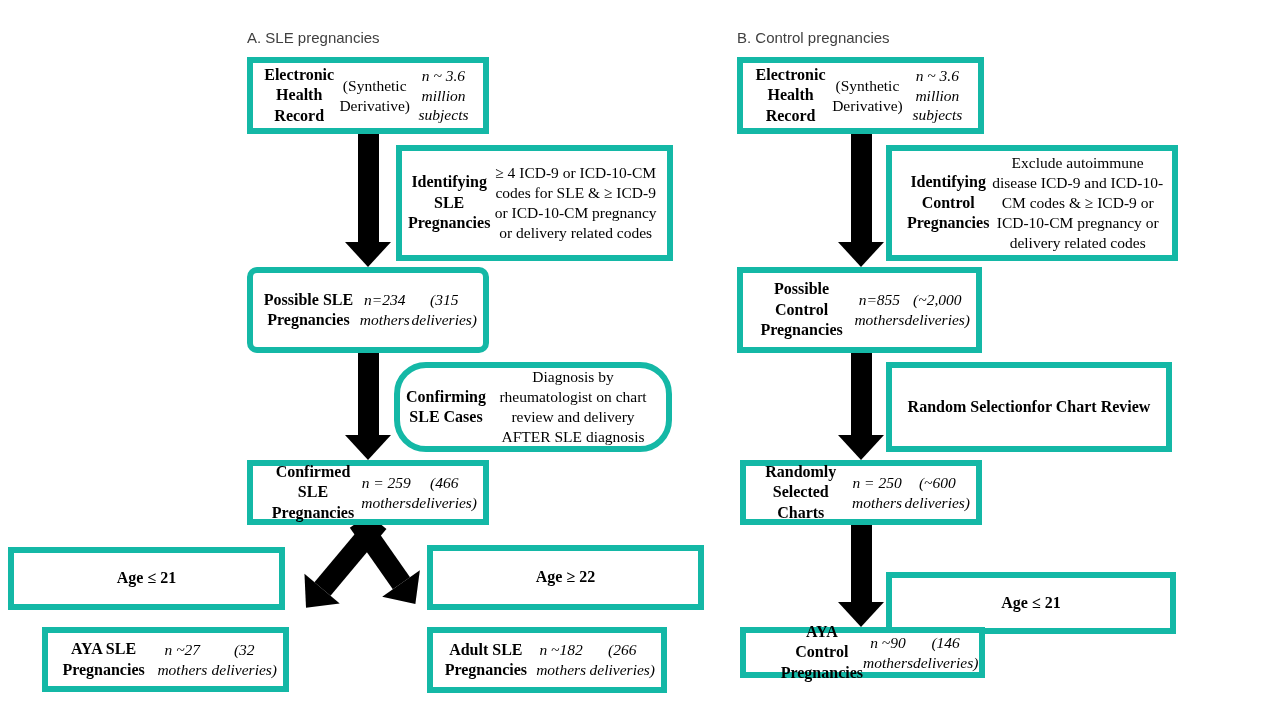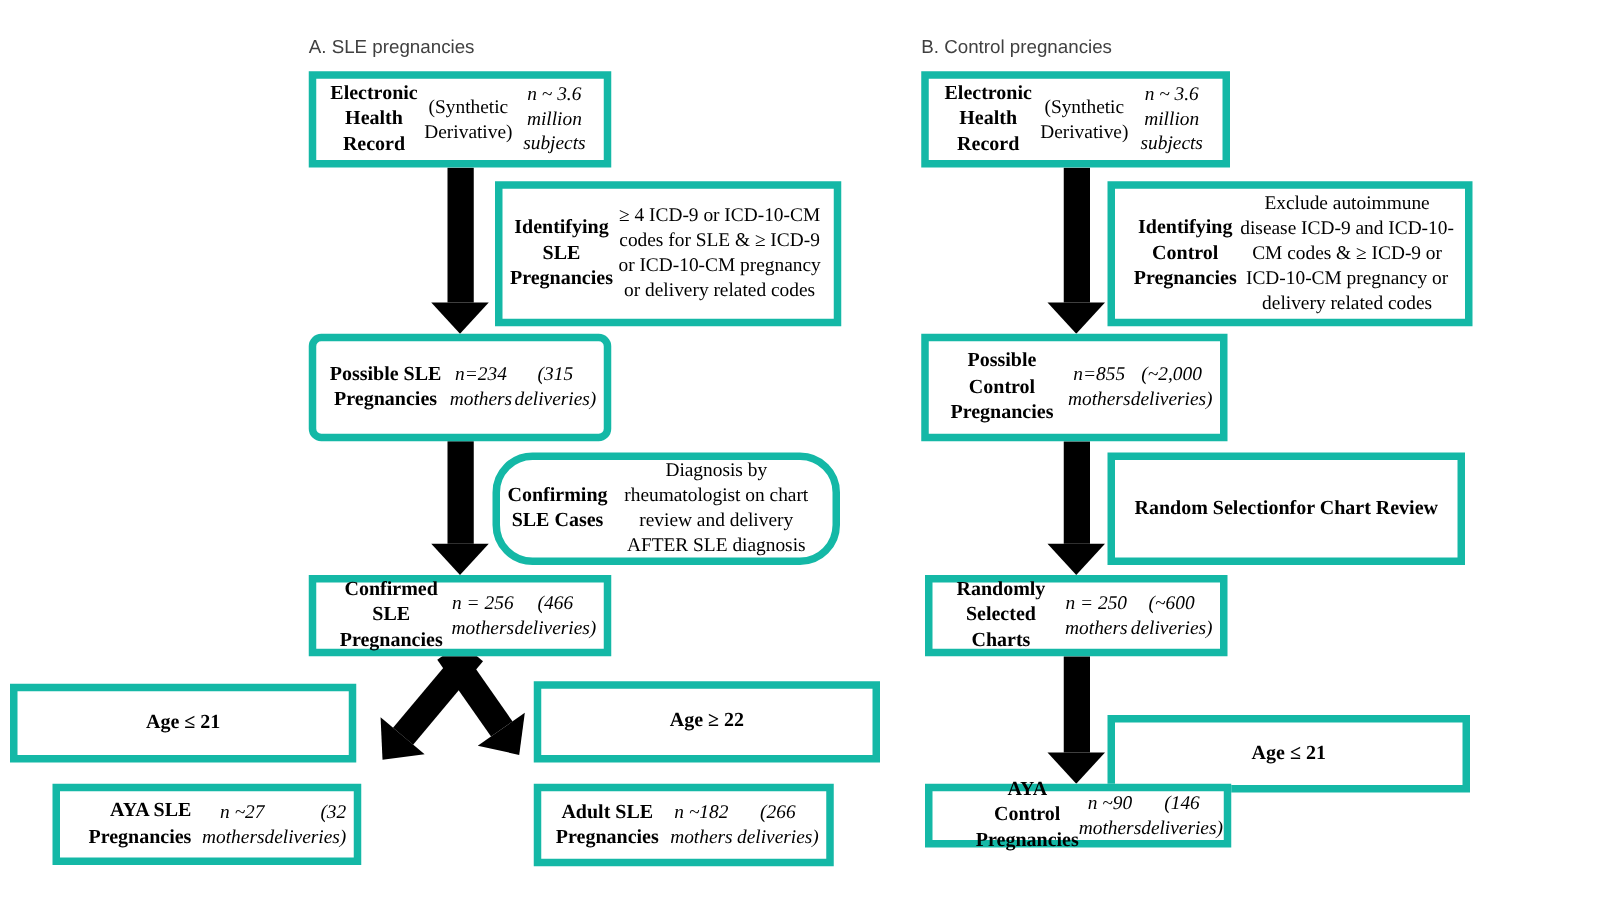--- a/index.html
+++ b/index.html
@@ -82,21 +82,21 @@
     <div class="head"></div>
   </div>
 
   <div class="box" style="left:394px; top:362px; width:278px; height:90px;border-radius:32px;">
     <div class="bt">Confirming SLE Cases</div>
     <div class="bn">Diagnosis by rheumatologist on chart review and delivery AFTER SLE diagnosis</div>
   </div>
 
   <div class="box" style="left:247px; top:460px; width:242px; height:65px;padding-left:12px;">
     <div class="bt">Confirmed SLE Pregnancies</div>
-    <div class="bi">n = 256 mothers</div>
+    <div class="bi">n = 259 mothers</div>
     <div class="bi">(466 deliveries)</div>
   </div>
 
   <div class="varrow diag" style="left:355px; top:522px; height:112px; transform:rotate(40deg);">
     <div class="shaft"></div>
     <div class="head"></div>
   </div>
 
   <div class="varrow diag" style="left:335px; top:522px; height:100px; transform:rotate(-35deg);">
     <div class="shaft"></div>
@@ -104,21 +104,21 @@
   </div>
 
   <div class="box" style="left:8px; top:547px; width:277px; height:63px;">
     <div class="bt">Age ≤ 21</div>
   </div>
 
   <div class="box" style="left:427px; top:545px; width:277px; height:65px;">
     <div class="bt">Age ≥ 22</div>
   </div>
 
-  <div class="box" style="left:42px; top:627px; width:247px; height:65px;text-align:right;">
+  <div class="box" style="left:42px; top:627px; width:247px; height:65px;">
     <div class="bt">AYA SLE Pregnancies</div>
     <div class="bi">n ~27 mothers</div>
     <div class="bi">(32 deliveries)</div>
   </div>
 
   <div class="box" style="left:427px; top:627px; width:240px; height:66px;">
     <div class="bt">Adult SLE Pregnancies</div>
     <div class="bi">n ~182 mothers</div>
     <div class="bi">(266 deliveries)</div>
   </div>

